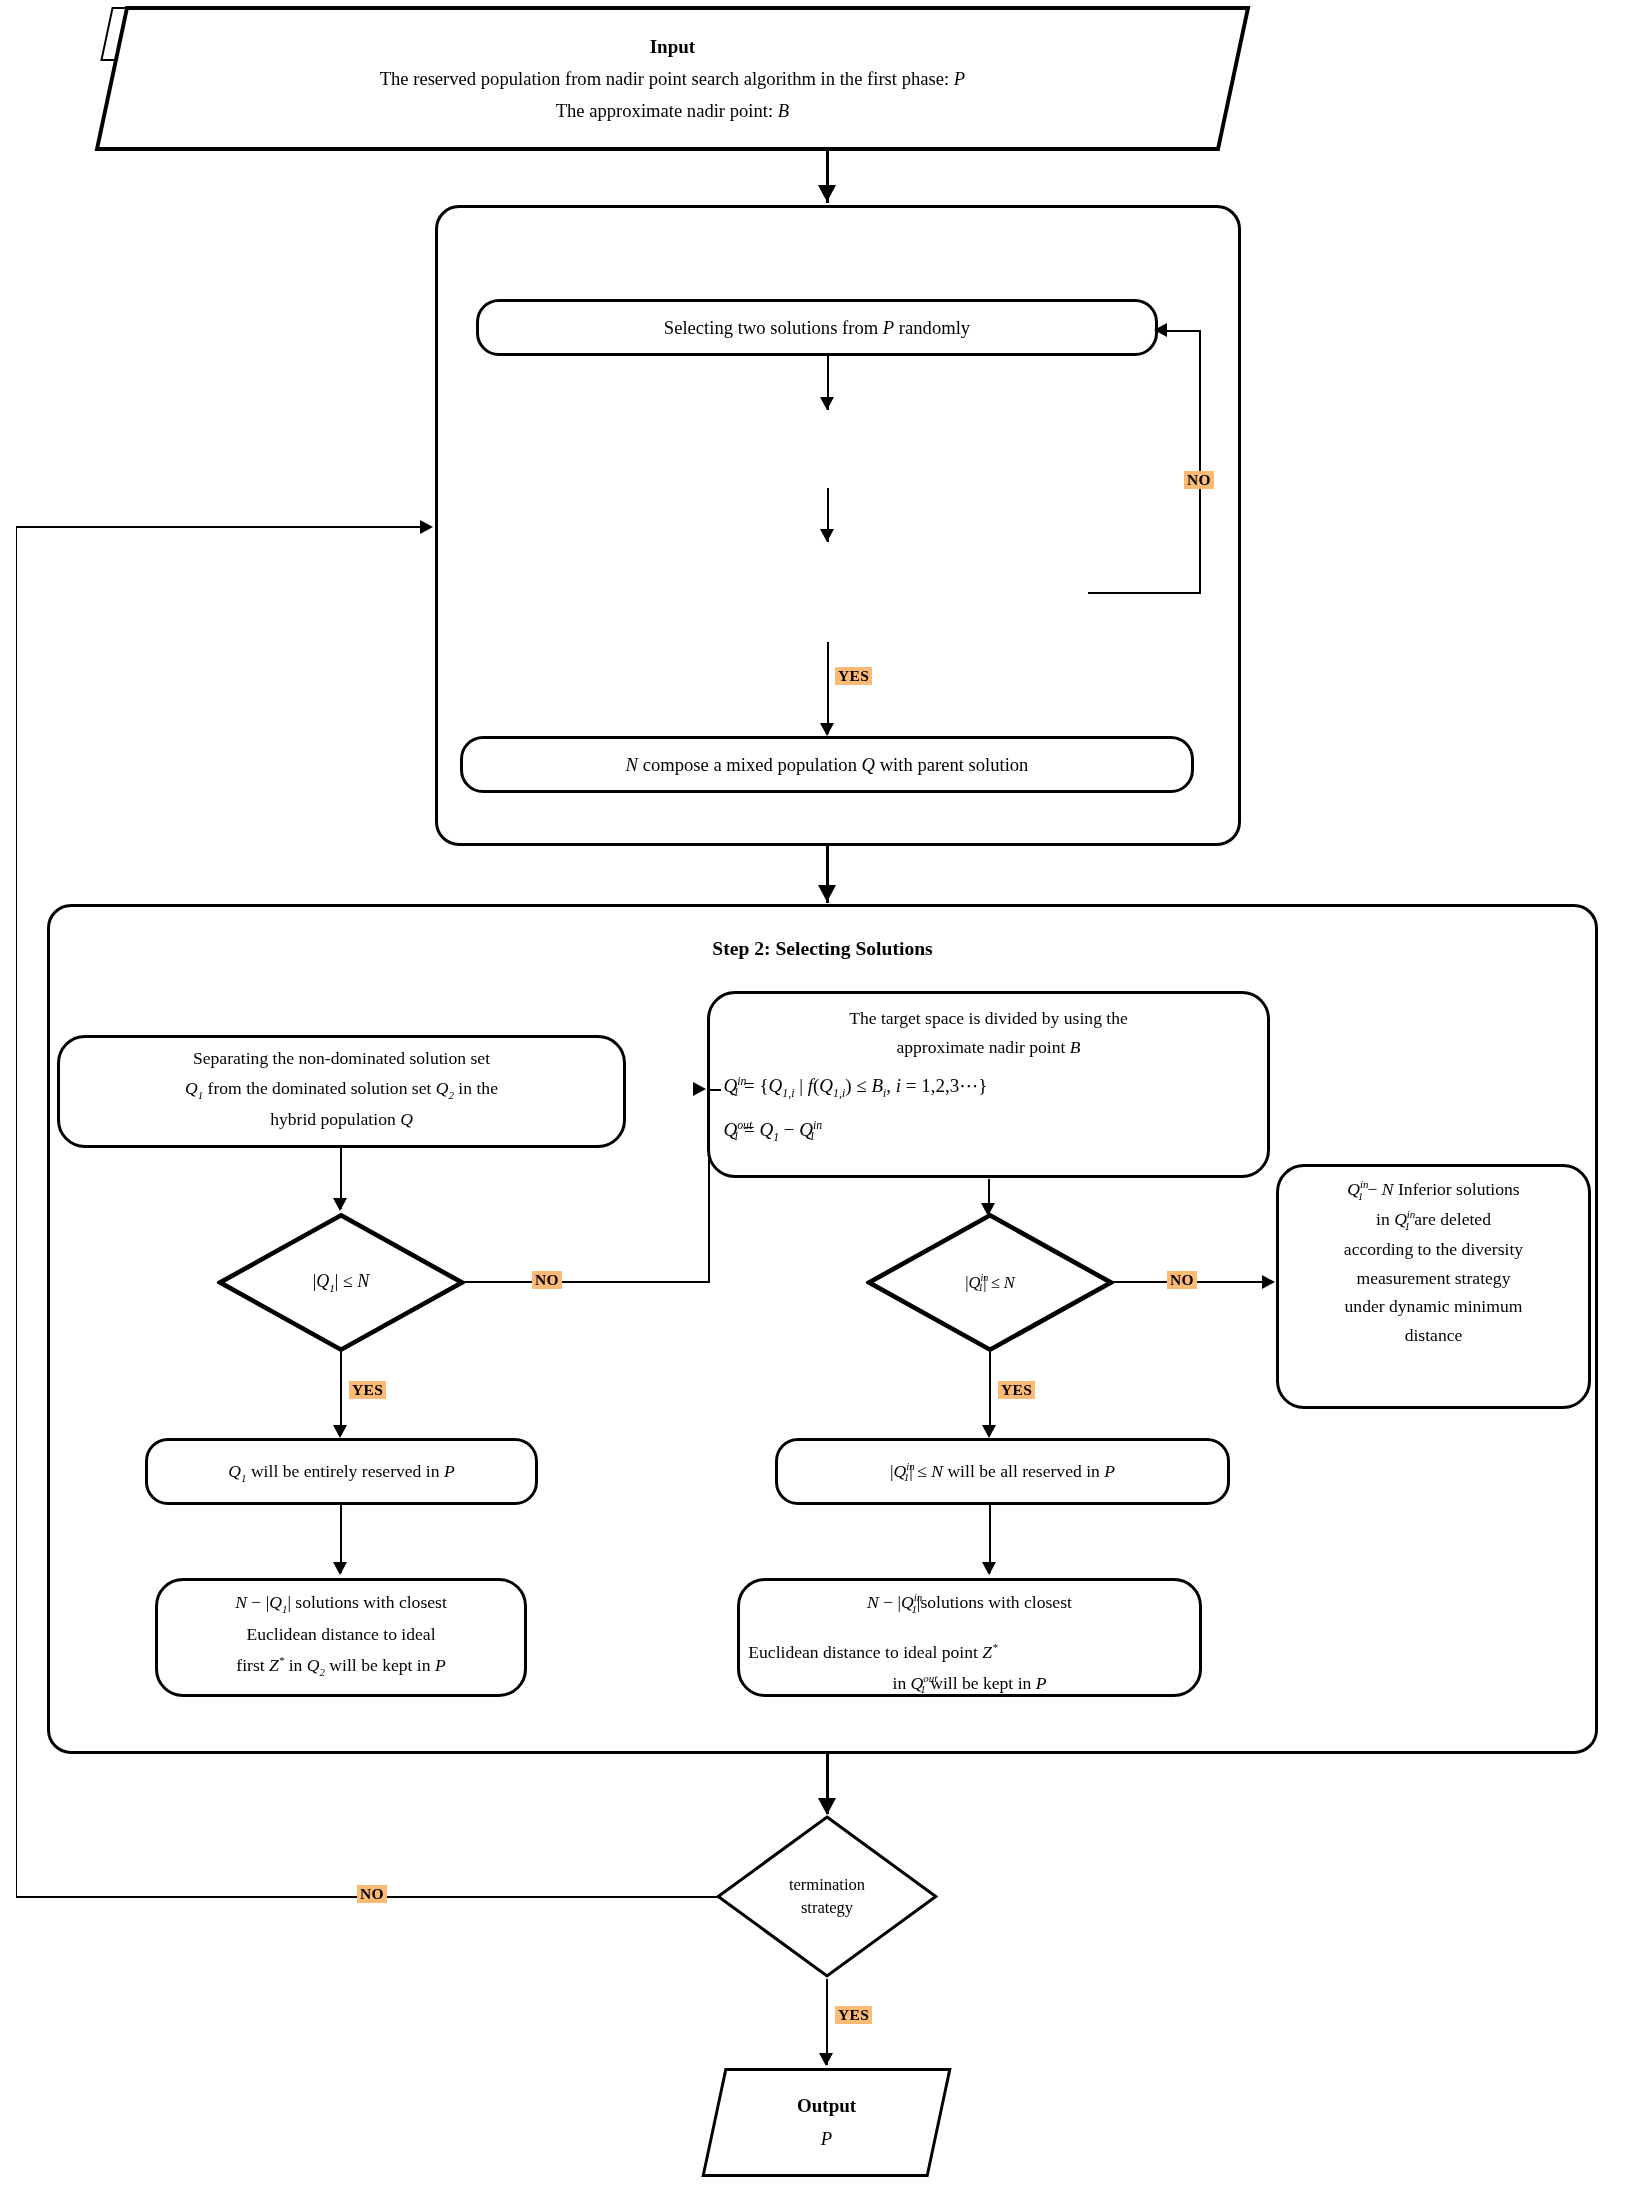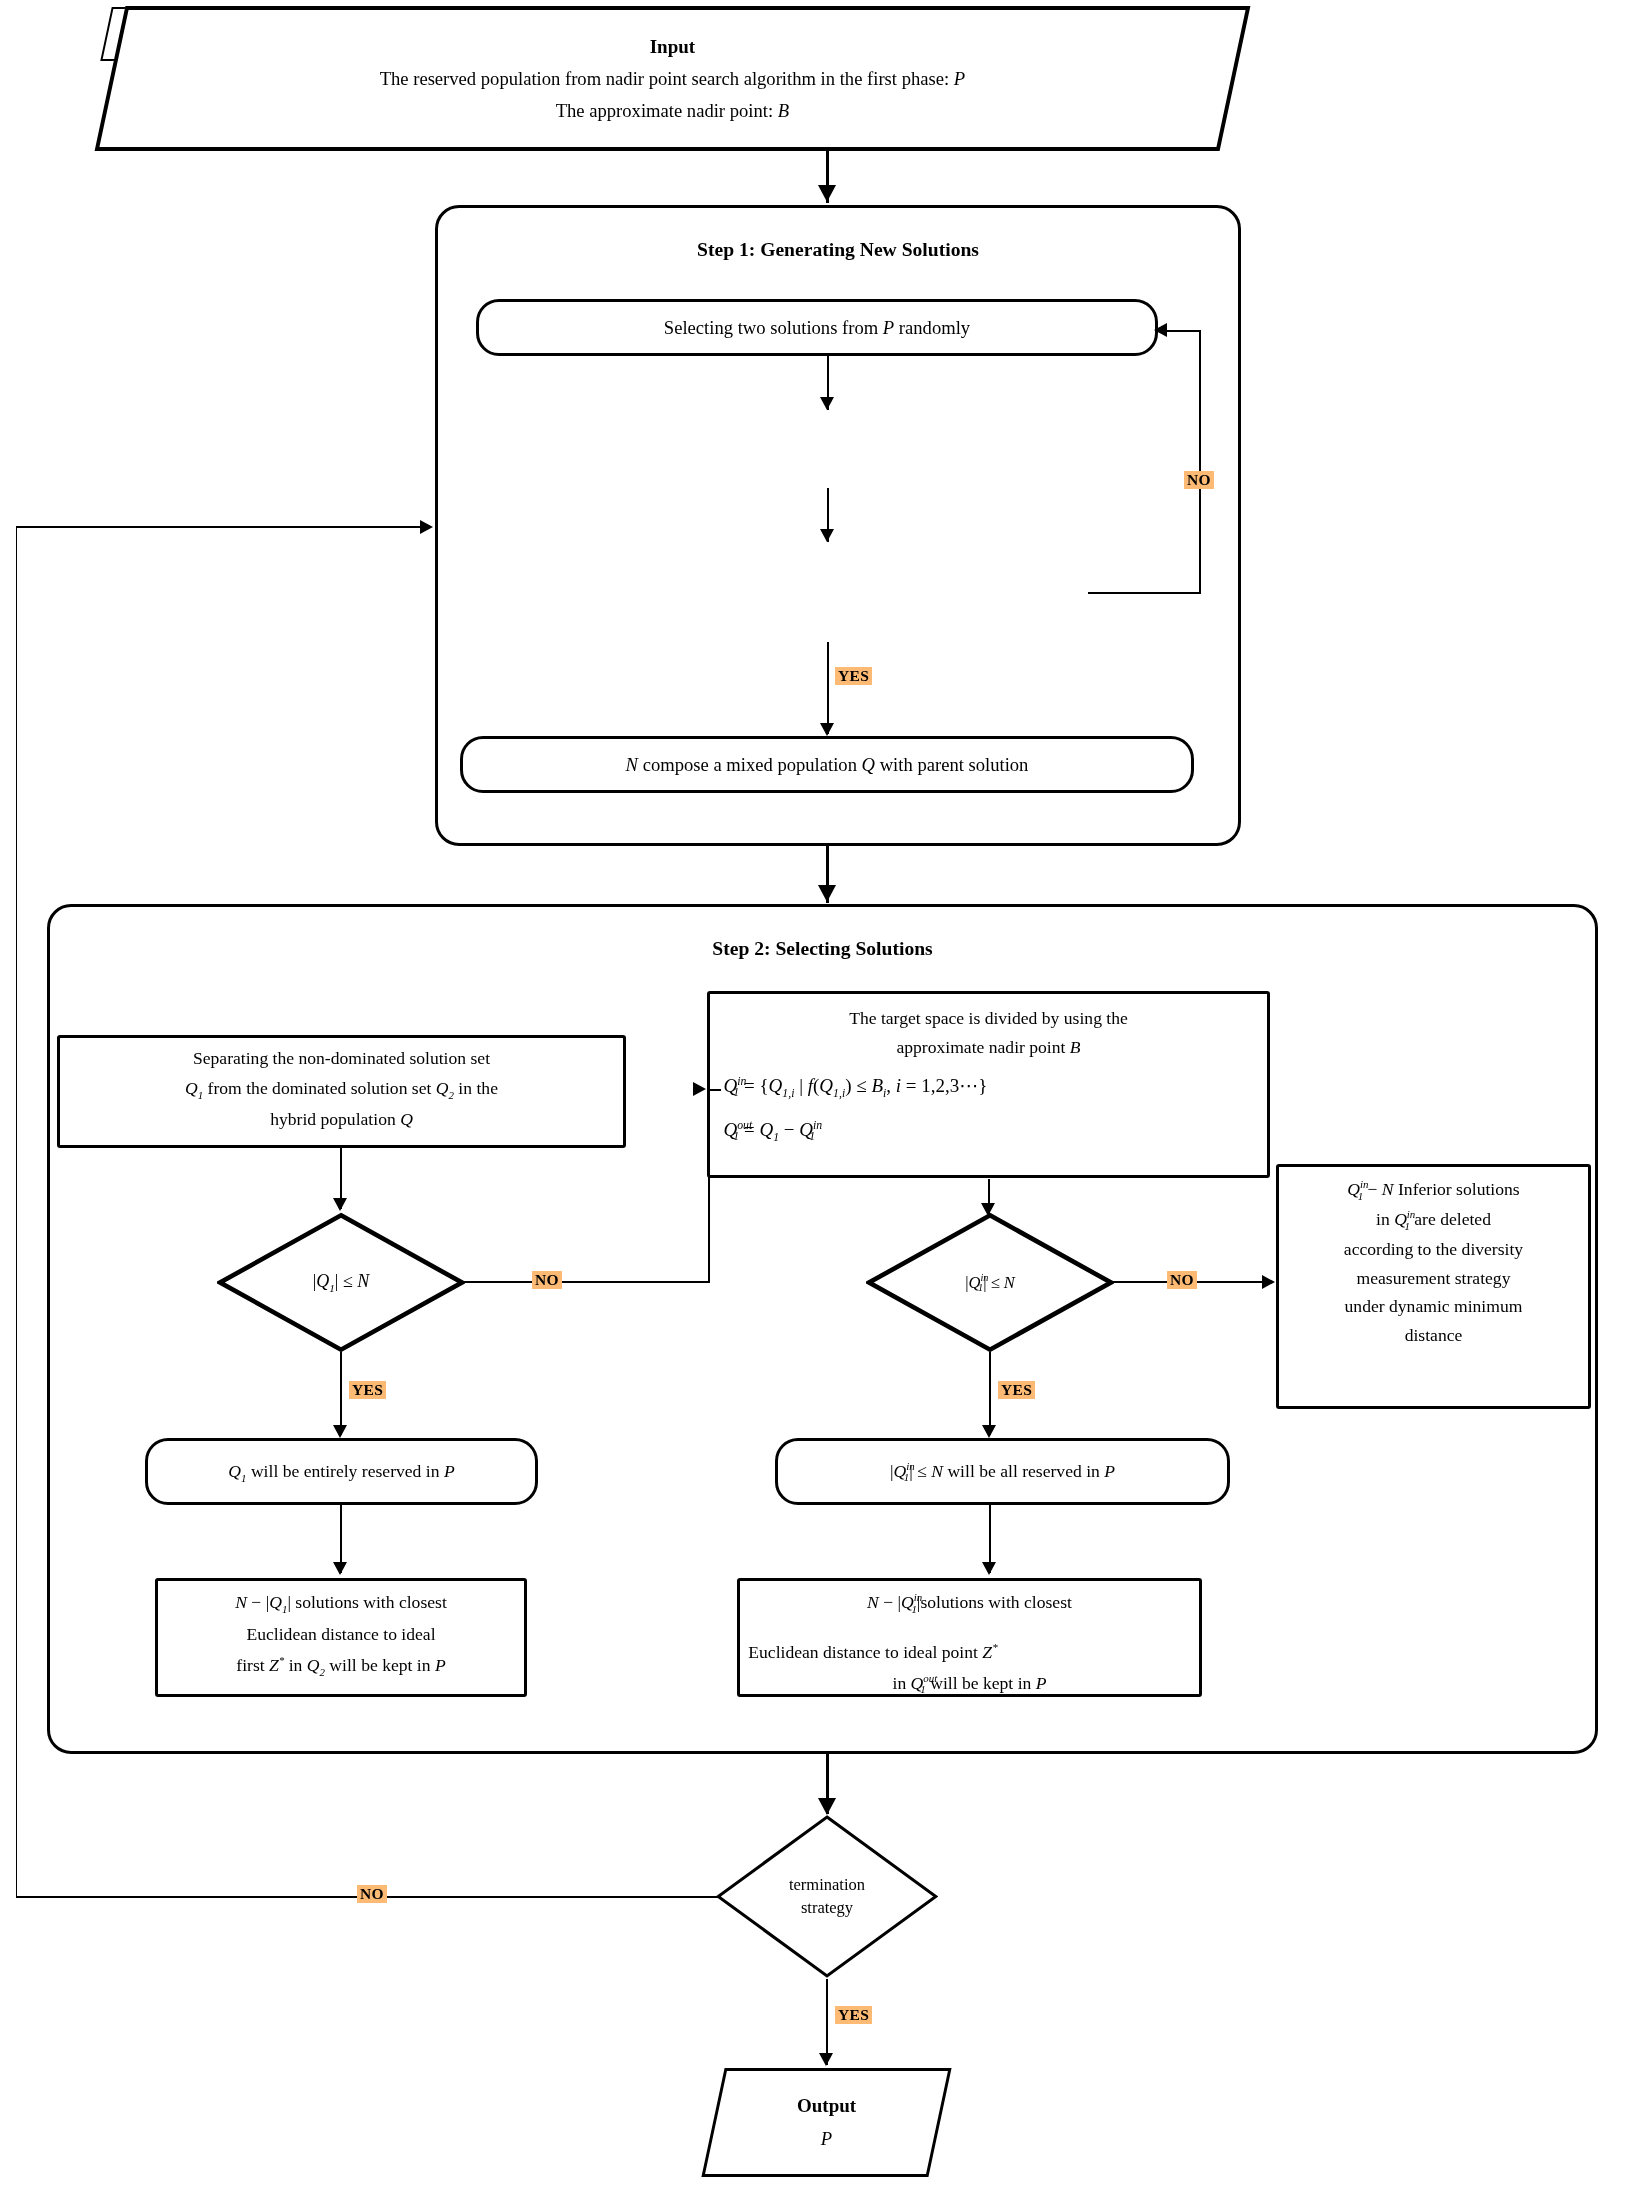--- a/index.html
+++ b/index.html
@@ -18,21 +18,21 @@
     position:absolute;box-sizing:border-box;border:2.6px solid #000;border-radius:24px;background:#fff;
   }
   .group-title{
     position:absolute;width:100%;text-align:center;font-weight:bold;
   }
 
   .proc{ 
     position:absolute;box-sizing:border-box;border:2.6px solid #000;border-radius:23px;background:#fff;
     display:flex;align-items:center;justify-content:center;text-align:center;line-height:1.5;
   }
-  .proc.sq{border-radius:3px;}
+  .proc.sq{border-radius:28px;}
 
   .diamond{position:absolute;}
   .diamond > svg{position:absolute;left:0;top:0;}
   .diamond > .dlabel{
     position:absolute;left:0;top:0;width:100%;height:100%;
     display:flex;align-items:center;justify-content:center;text-align:center;
   }
 
   
   .ln{position:absolute;background:#000;}
@@ -84,21 +84,20 @@
       <div class="t-input-line" style="margin-top:5.2px;">
         <span>The approximate nadir point: </span><i class="v">B</i>
       </div>
     </div>
   </div>
 
   <div class="ln lnv thick" style="left:826px;top:151px;height:52px;"></div>
   <div class="arw arw-d big" style="left:818px;top:185px;"></div>
 
   <div class="group" style="left:435px;top:205px;width:806px;height:641px;border-width:3.6px;"></div>
-  <div class="group-title t-group" style="left:435px;top:239px;width:806px;">Step 1: Generating New Solutions</div>
 
   <div class="proc t-proc" style="left:476px;top:299px;width:682px;height:57px;border-width:3.6px;">
     <div>
       <span>Selecting two solutions from </span><i class="v">P</i><span> randomly</span>
     </div>
   </div>
 
   <div class="ln lnv" style="left:827px;top:356px;height:54px;"></div>
   <div class="arw arw-d" style="left:820px;top:397px;"></div>
 

